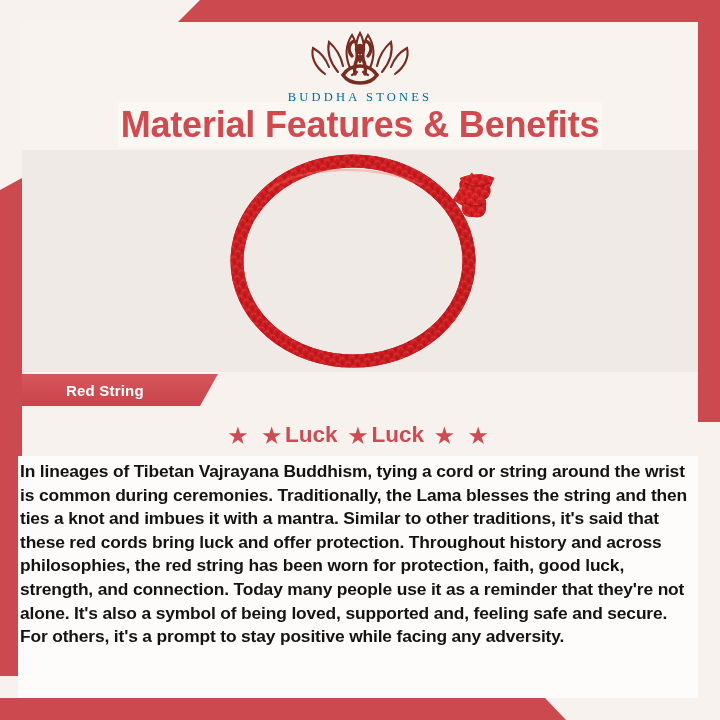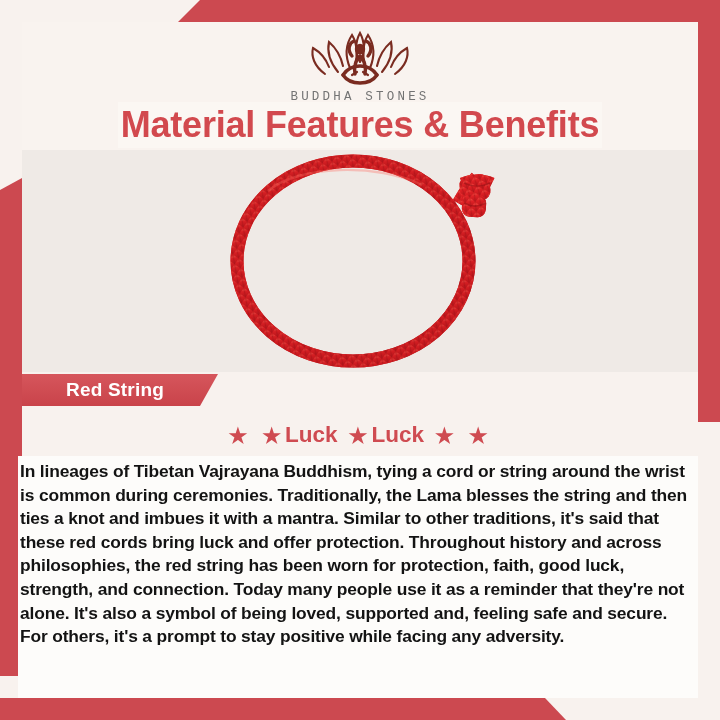--- a/index.html
+++ b/index.html
@@ -41,22 +41,22 @@
     position:absolute;top:22px;left:22px;right:22px;height:128px;
     background:#f9f3ef;
   }
   .logo{
     position:absolute;top:0;left:0;right:0;height:86px;
     display:flex;flex-direction:column;align-items:center;justify-content:flex-start;
     padding-top:6px;box-sizing:border-box;
   }
   .logo svg{display:block;}
   .logo-word{
-    font-family:Liberation Mono, monospace;
-    font-size:12.5px;letter-spacing:3.2px;color:#737373;
+    font-family:Liberation Serif, serif;
+    font-size:12.5px;letter-spacing:3.2px;color:#0369a1;
     margin-top:2px;font-weight:400;
   }
 
   .title-band{
     position:absolute;left:96px;right:96px;top:80px;height:46px;
     background:#fbf7f3;
     display:flex;align-items:center;justify-content:center;
   }
   .title-band .title{
     font-size:36px;font-weight:bold;color:#d2494e;
@@ -71,21 +71,21 @@
   .photo svg{position:absolute;left:50%;top:50%;transform:translate(-50%,-50%);}
 
   
   .label-banner{
     position:absolute;left:22px;top:374px;height:32px;width:196px;
     background:linear-gradient(180deg,#d6565c 0%,#c9434a 100%);
     clip-path:polygon(0 0, 196px 0, 178px 32px, 0 32px);
     display:flex;align-items:center;
   }
   .label-banner .label-text{
-    color:#ffffff;font-size:19px;font-weight:bold;
+    color:#ffffff;font-size:15px;font-weight:bold;
     margin-left:44px;letter-spacing:0.2px;white-space:nowrap;
   }
 
   
   .benefits{
     position:absolute;left:22px;right:22px;top:414px;height:42px;
     background:#f8f2ee;
     display:flex;align-items:center;justify-content:center;
     gap:0px;
   }

